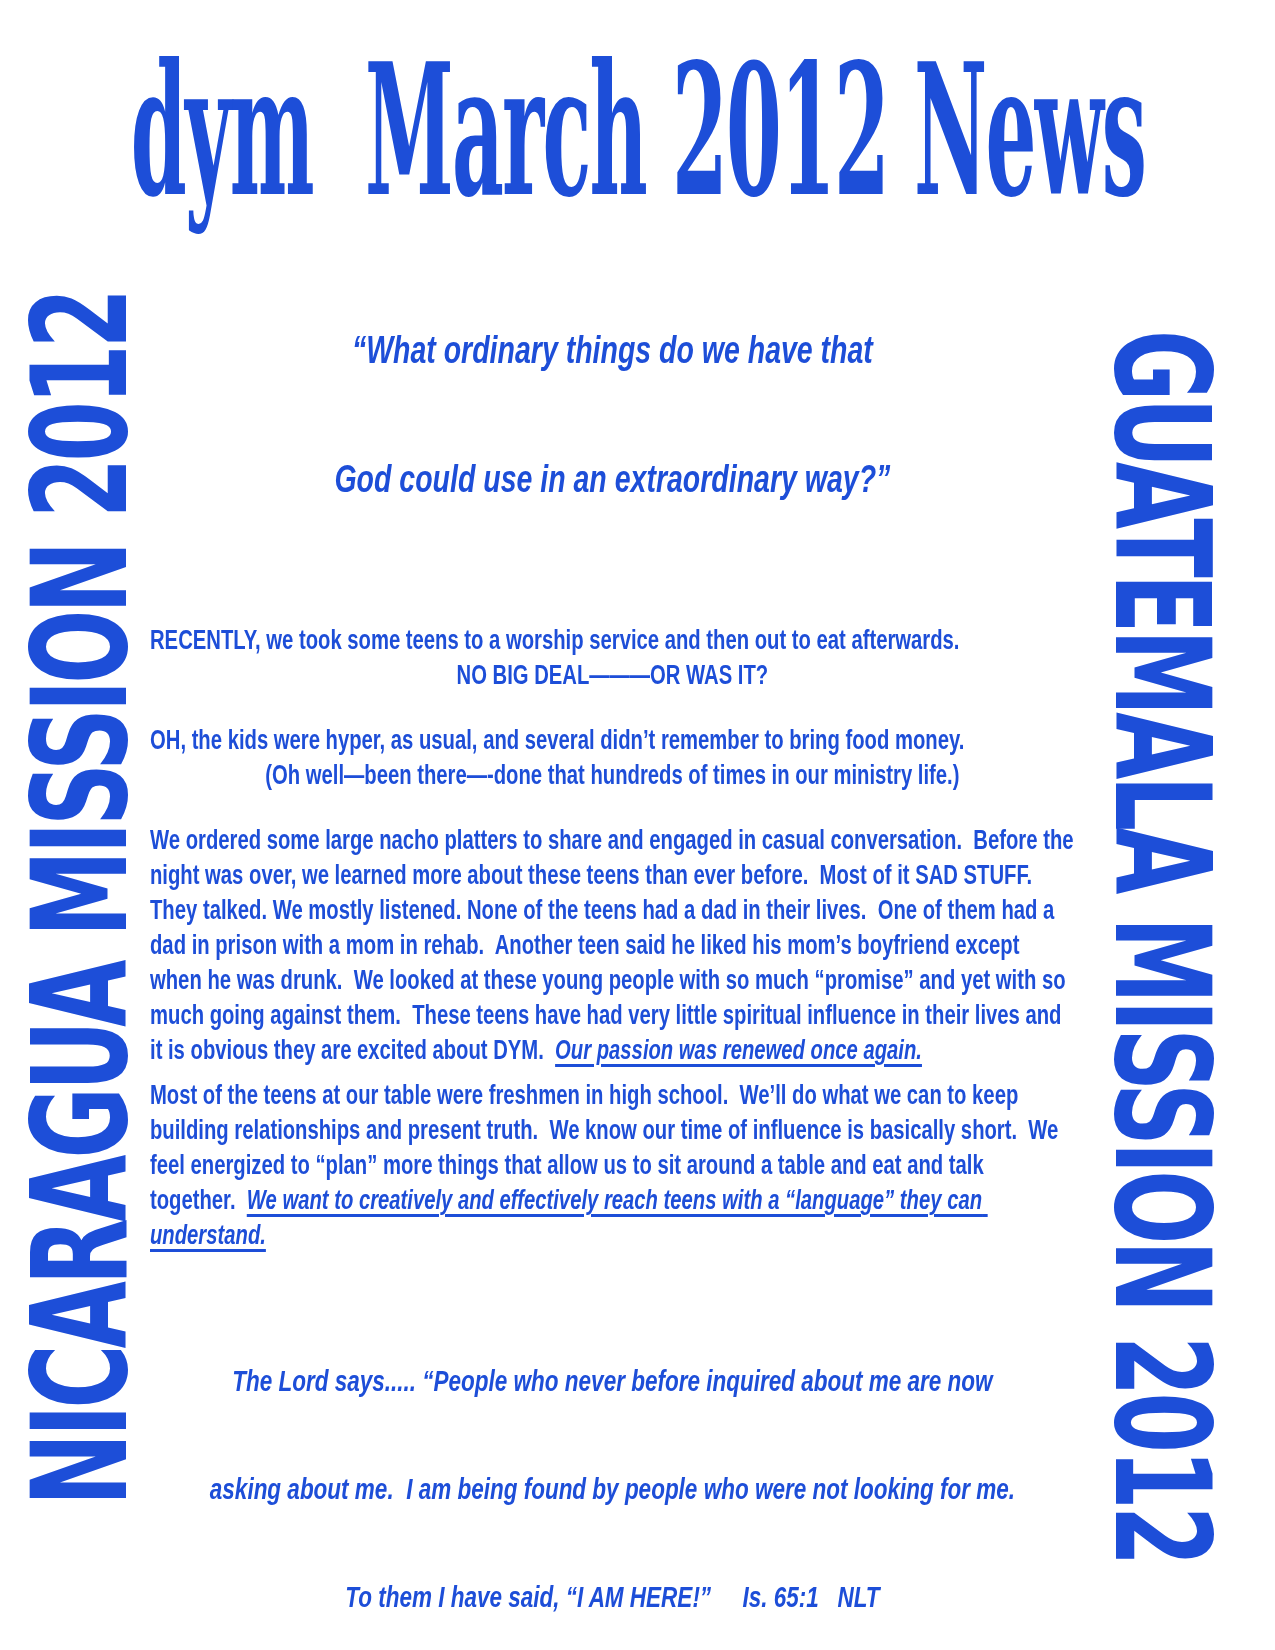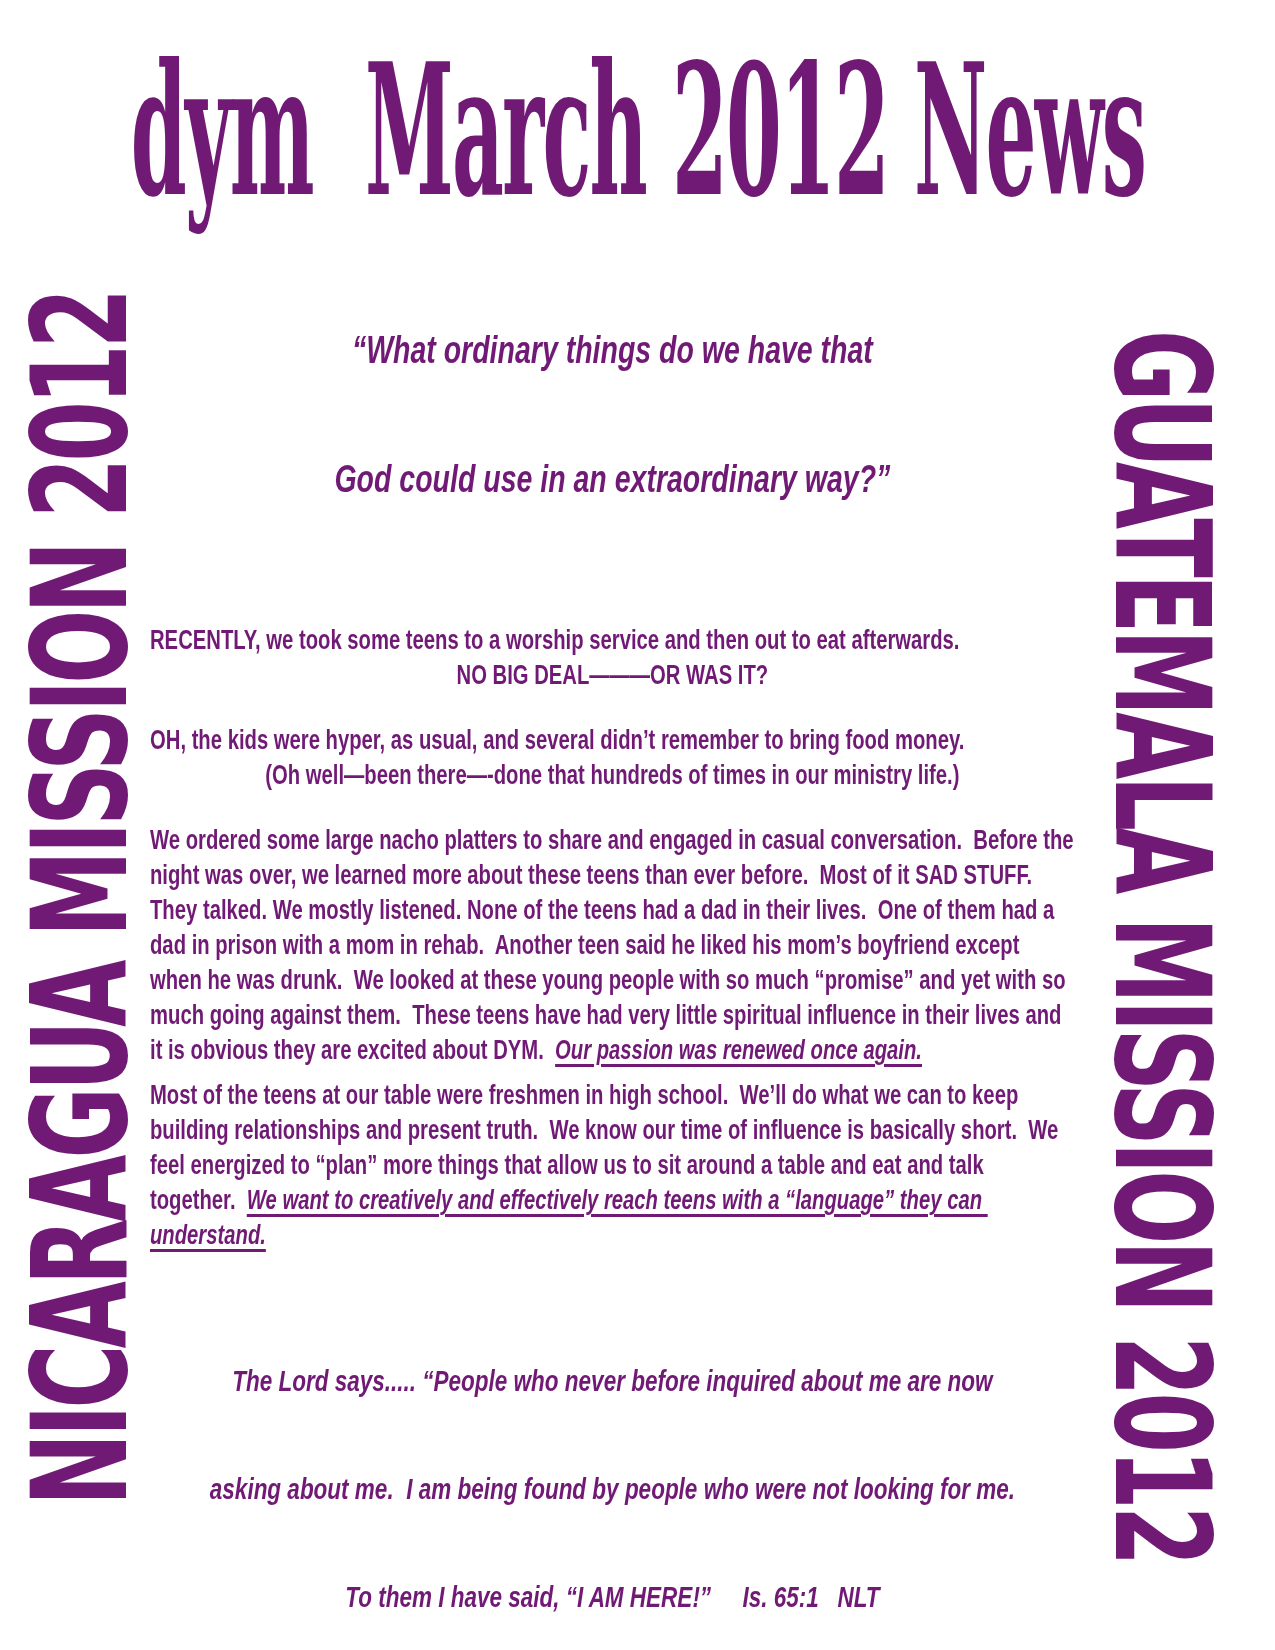--- a/index.html
+++ b/index.html
@@ -1,18 +1,18 @@
 <!DOCTYPE html>
 <html><head>
 <meta charset="utf-8">
 <style>
   html,body { margin:0; padding:0; background:#e8e8e8; }
   .page {
     position:relative; width:1275px; height:1650px; margin:0 auto;
-    background:#ffffff; color:#701a75; overflow:hidden;
+    background:#ffffff; color:#1d4ed8; overflow:hidden;
     font-family:"Liberation Sans", sans-serif;
   }
 
   
   .title {
     position:absolute; top:46px; left:50%; width:max-content;
     transform:translateX(-50%) scaleX(0.44);
     font-family:"DejaVu Serif", serif; font-weight:bold;
     font-size:182px; line-height:168px; white-space:pre; letter-spacing:-4px;
   }

